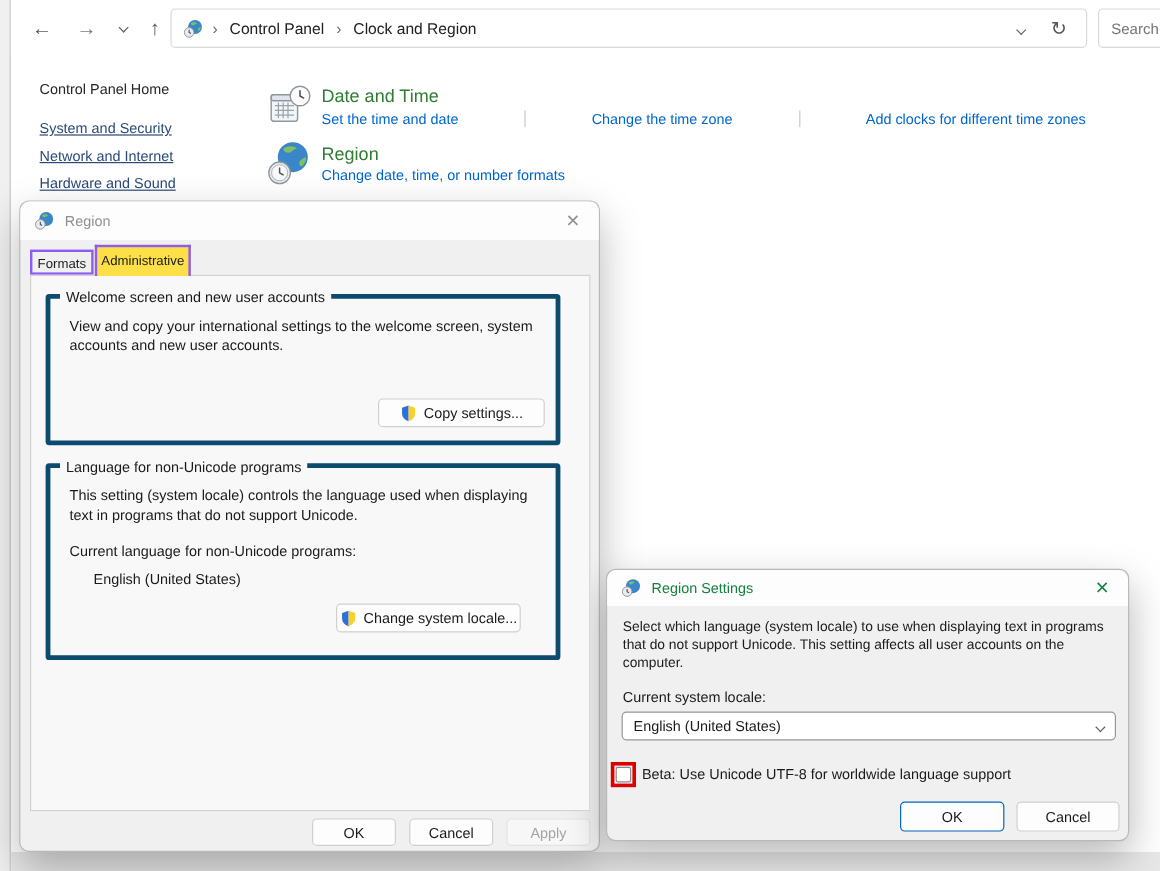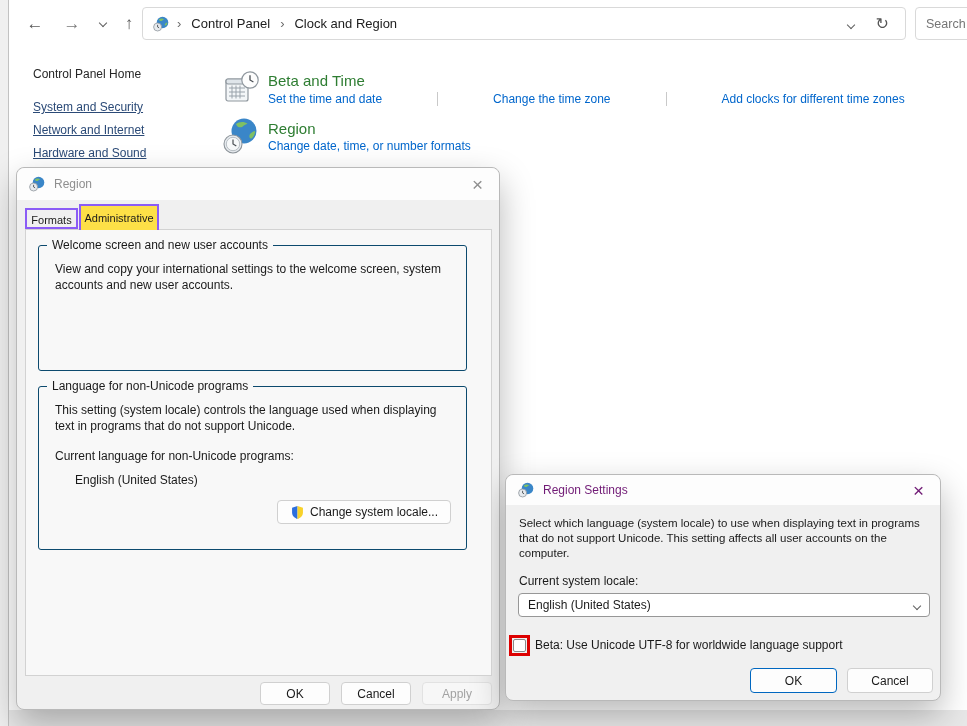--- a/index.html
+++ b/index.html
@@ -42,30 +42,30 @@
   .icon-abs { position:absolute; }
 
   
   .dialog { position:absolute; background:#f0f0f0; border:1px solid #b9b9b9; border-radius:8px;
             box-shadow:0 14px 34px rgba(0,0,0,.28); font-size:12px; }
   .titlebar { position:absolute; left:0; top:0; right:0; height:32px; background:#fdfdfd; border-radius:8px 8px 0 0;
               display:flex; align-items:center; padding:0 12px; }
   .titlebar .t-label { margin-left:9px; font-size:12px; }
   .titlebar .t-close { margin-left:auto; font-size:19px; line-height:1; padding:0 4px; cursor:pointer; }
   .inactive .t-label, .inactive .t-close { color:#8f8f8f; }
-  .active-dlg .t-label, .active-dlg .t-close { color:#701a75; }
+  .active-dlg .t-label, .active-dlg .t-close { color:#15803d; }
 
   
   #region-dialog { left:16px; top:167px; width:484px; height:543px; }
   .tab { position:absolute; border:2px solid #8b5cf6; text-align:center; cursor:pointer; }
   .tab-inactive { left:8px; top:40px; width:53px; height:21px; background:#f0f0f0; font-size:11px; line-height:20px; z-index:1; }
   .tab-active   { left:62px; top:36px; width:80px; height:26px; background:#fde047; font-size:11px; line-height:24px;
                   border-bottom:none; z-index:3; }
   .tabpage { position:absolute; left:8px; top:61px; width:467px; height:447px; background:#f8f8f8; border:1px solid #d2d2d2; z-index:2; }
-  .groupbox { position:absolute; border:1px solid #0c4a6e; border-radius:3px; }
+  .groupbox { position:absolute; border:4px solid #0c4a6e; border-radius:3px; }
   .gb-legend { position:absolute; top:-8px; left:8px; background:#f8f8f8; padding:0 5px; font-size:12px; color:#1a1a1a; white-space:nowrap; }
   .gb-text { position:absolute; font-size:12px; line-height:16px; color:#1a1a1a; }
   .win-btn { position:absolute; background:#fdfdfd; border:1px solid #d0d0d0; border-radius:4px; font-size:12px; color:#1a1a1a;
              display:flex; align-items:center; justify-content:center; gap:5px; cursor:pointer; }
   .win-btn.disabled { background:#f7f7f7; border-color:#e2e2e2; color:#a3a3a3; cursor:default; }
   .footer-btn { height:23px; width:70px; }
 
   
   #settings-dialog { left:505px; top:474px; width:436px; height:227px; }
   #settings-dialog .titlebar { height:30px; }
@@ -130,21 +130,21 @@
 
   <div class="icon-abs" style="left:224px; top:69px;">
     <svg width="36" height="36" viewBox="0 0 36 36">
       <rect x="2" y="10" width="22" height="22" rx="2" fill="#f3f6f8" stroke="#8f979e" stroke-width="1.2"></rect>
       <rect x="2" y="10" width="22" height="5" rx="2" fill="#dfe5ea" stroke="#8f979e" stroke-width="1.2"></rect>
       <path d="M5 19h16M5 23h16M5 27h16M8 16.5v13M12 16.5v13M16 16.5v13" stroke="#9aa3ab" stroke-width="1"></path>
       <circle cx="26" cy="11" r="8.2" fill="#fdfdfd" stroke="#8f979e" stroke-width="1.2"></circle>
       <path d="M26 6.2v4.8l3.4 2" fill="none" stroke="#4a4f54" stroke-width="1.3"></path>
     </svg>
   </div>
-  <div class="applet-title" style="left:268px; top:72px;">Beta and Time</div>
+  <div class="applet-title" style="left:268px; top:72px;">Date and Time</div>
   <div class="applet-links" style="left:268px; top:92px;">
     <span>Set the time and date</span>
     <span class="tsep"></span>
     <span>Change the time zone</span>
     <span class="tsep"></span>
     <span>Add clocks for different time zones</span>
   </div>
 
   <div class="icon-abs" style="left:222px; top:117px;">
     <svg width="38" height="38" viewBox="0 0 38 38">
@@ -178,28 +178,37 @@
     </div>
 
     <div class="tab tab-inactive">Formats</div>
     <div class="tab tab-active">Administrative</div>
 
     <div class="tabpage">
 
       <div class="groupbox" style="left:12px; top:15px; width:429px; height:126px;">
         <span class="gb-legend">Welcome screen and new user accounts</span>
         <div class="gb-text" style="left:16px; top:15px; width:402px;">View and copy your international settings to the welcome screen, system accounts and new user accounts.</div>
+        <div class="win-btn" style="left:273px; top:83px; width:139px; height:24px;">
+          <span>
+            <svg width="15" height="15" viewBox="0 0 16 16">
+              <path d="M8 1 2.2 3v5c0 3.9 3 5.9 5.8 7z" fill="#2d6fdd"></path>
+              <path d="M8 1l5.8 2v5c0 3.9-3 5.9-5.8 7z" fill="#f8d22a"></path>
+            </svg>
+          </span>
+          <span>Copy settings...</span>
+        </div>
       </div>
 
       <div class="groupbox" style="left:12px; top:156px; width:429px; height:164px;">
         <span class="gb-legend">Language for non-Unicode programs</span>
         <div class="gb-text" style="left:16px; top:61px;">Current language for non-Unicode programs:</div>
         <div class="gb-text" style="left:16px; top:15px; width:402px;">This setting (system locale) controls the language used when displaying text in programs that do not support Unicode.</div>
         <div class="gb-text" style="left:36px; top:85px;">English (United States)</div>
-        <div class="win-btn" style="left:238px; top:113px; width:174px; height:24px;">
+        <div class="win-btn" style="left:238px; top:113px; width:154px; height:24px;">
           <span>
             <svg width="15" height="15" viewBox="0 0 16 16">
               <path d="M8 1 2.2 3v5c0 3.9 3 5.9 5.8 7z" fill="#2d6fdd"></path>
               <path d="M8 1l5.8 2v5c0 3.9-3 5.9-5.8 7z" fill="#f8d22a"></path>
             </svg>
           </span>
           <span>Change system locale...</span>
         </div>
       </div>
 

